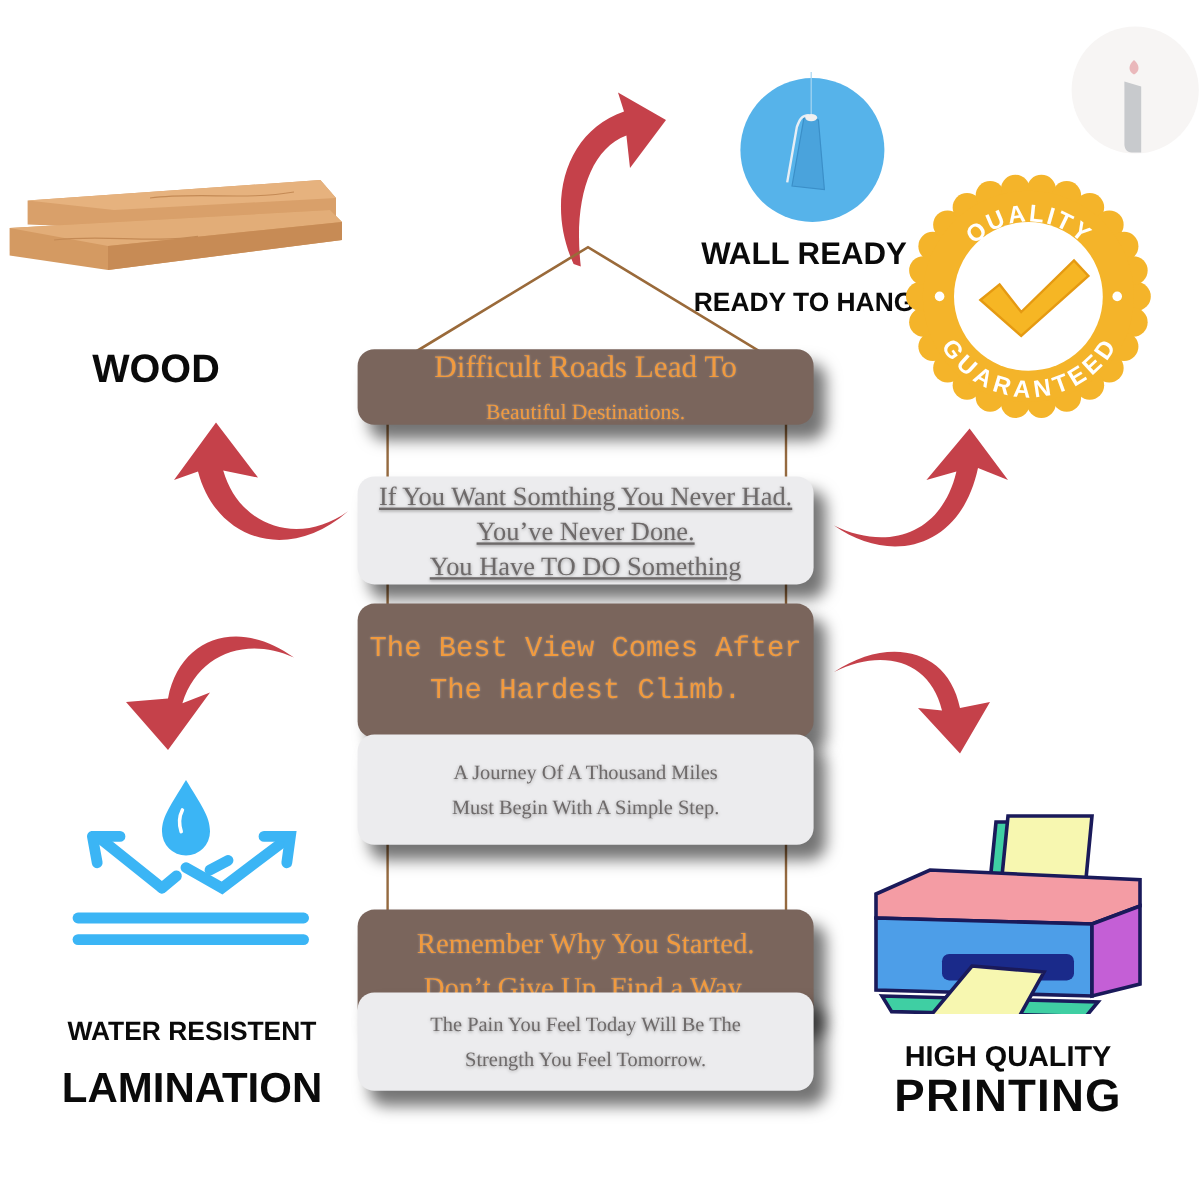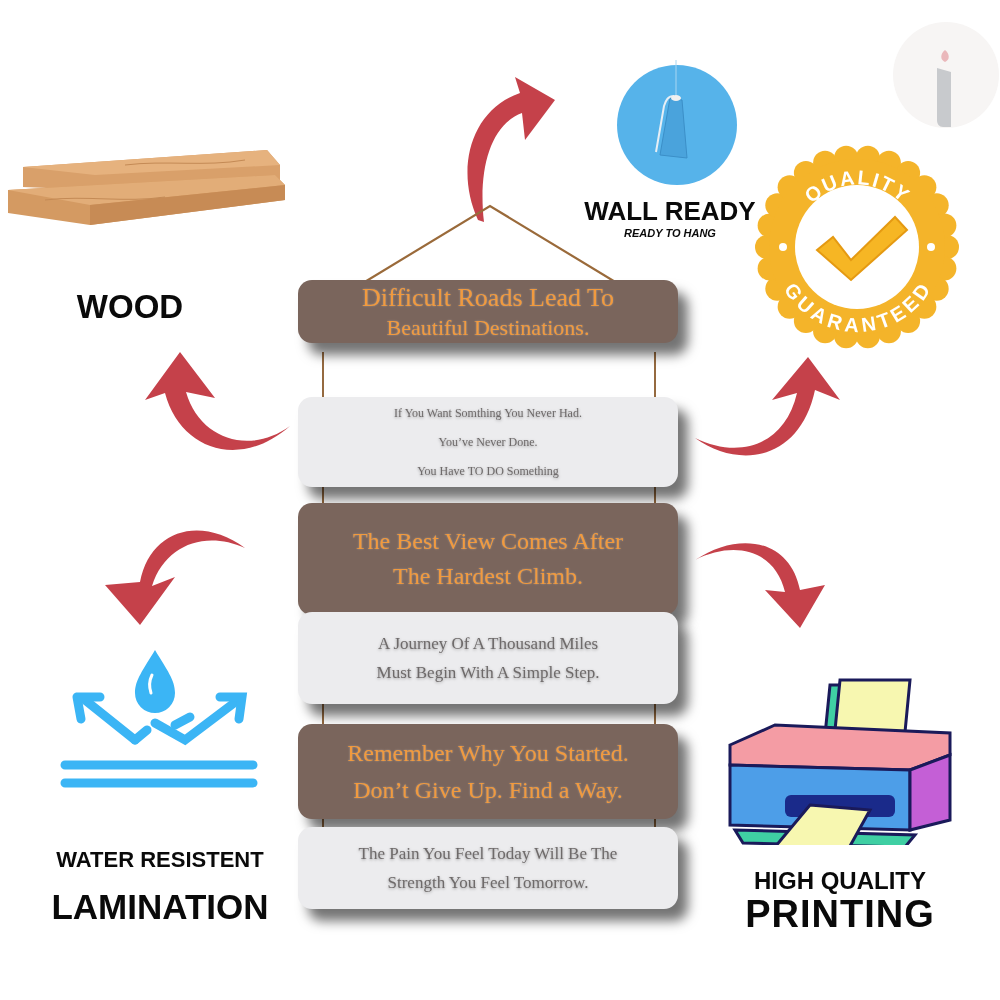--- a/index.html
+++ b/index.html
@@ -4,45 +4,45 @@
 <style>
   html, body { margin:0; padding:0; }
   body { width:1000px; height:1000px; background:#ffffff; position:relative; overflow:hidden; font-family:"Liberation Sans", sans-serif; }
   .abs { position:absolute; }
 
   
   .feat-label { position:absolute; text-align:center; color:#0a0a0a; font-family:"Liberation Sans", sans-serif; font-weight:700; line-height:1.05; }
   .mdf-label { left:20px; top:255px; width:220px; font-size:33px; }
   .hook-label { left:570px; top:198px; width:200px; }
   .hook-label .l1 { font-size:26px; display:block; }
-  .hook-label .l2 { font-size:11px; display:block; margin-top:3px;font-style:italic; }
+  .hook-label .l2 { font-size:22px; display:block; margin-top:15px; }
   .water-label { left:30px; top:848px; width:260px; }
   .water-label .l1 { font-size:22px; display:block; }
   .water-label .l2 { font-size:35px; display:block; margin-top:18px; }
   .print-label { left:720px; top:868px; width:240px; }
   .print-label .l1 { font-size:24px; display:block; }
   .print-label .l2 { font-size:38px; display:block; margin-top:2px; letter-spacing:1px; }
 
   
   .board { position:absolute; left:298px; width:380px; border-radius:14px; box-shadow: 10px 12px 12px rgba(0,0,0,0.55); display:flex; flex-direction:column; align-items:center; justify-content:center; text-align:center; font-family:"Liberation Serif", "DejaVu Serif", serif; }
   .board.dark { background:#7a655c; }
   .board.light { background:#ececee; }
   .board .line { display:block; white-space:nowrap; }
   .board.dark .line { color:#f19a3e; text-shadow:0 0 2px rgba(255,255,255,0.35); }
   .board.light .line { color:#6e6a6a; text-shadow:0 1px 3px rgba(0,0,0,0.35); }
-  #b1 { top:280px; height:63px; }
+  #b1 { top:291px; height:63px;justify-content:space-between; }
   #b1 .line:first-child { font-size:26px; }
-  #b1 .line:last-child { font-size:22px; margin-top:2px; }
+  #b1 .line:last-child { font-size:18px; margin-top:2px; }
   #b2 { top:397px; height:90px; }
-  #b2 .line { font-size:12px; line-height:29px; }
-  #b3 { top:503px; height:112px; }
+  #b2 .line { font-size:22px; line-height:29px;text-decoration:underline; }
+  #b3 { top:503px; height:112px;font-family:Liberation Mono, monospace; }
   #b3 .line { font-size:24px; line-height:35px; }
   #b4 { top:612px; height:92px; }
   #b4 .line { font-size:17px; line-height:29px; }
-  #b5 { top:724px; height:95px; }
+  #b5 { top:758px; height:95px; }
   #b5 .line { font-size:24px; line-height:37px; }
   #b6 { top:827px; height:82px; }
   #b6 .line { font-size:17px; line-height:29px; }
 
   .rope { position:absolute; width:2px; background:#8a5a2b; }
 
   .watermark { position:absolute; left:893px; top:22px; width:106px; height:106px; border-radius:50%; background:#f7f5f4; }
 </style>
 </head>
 <body>

